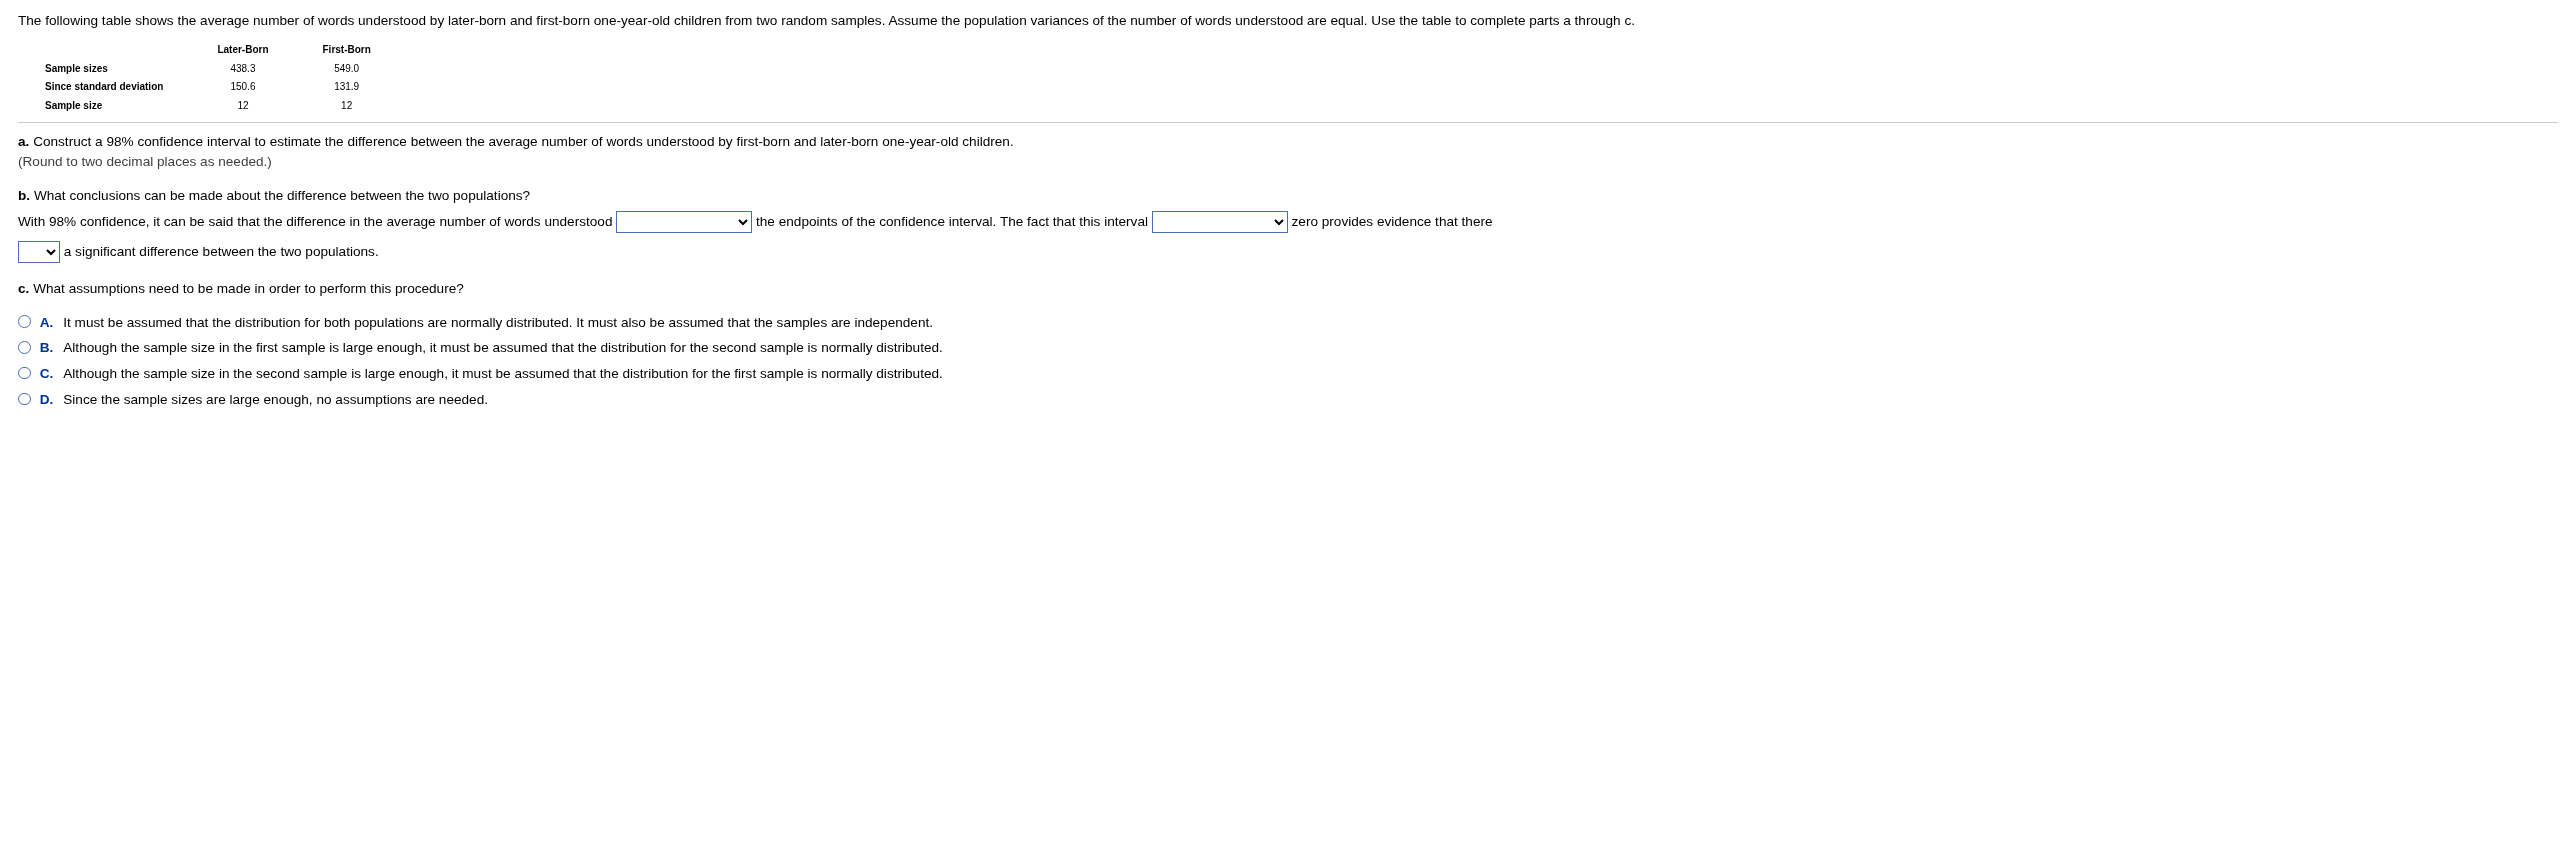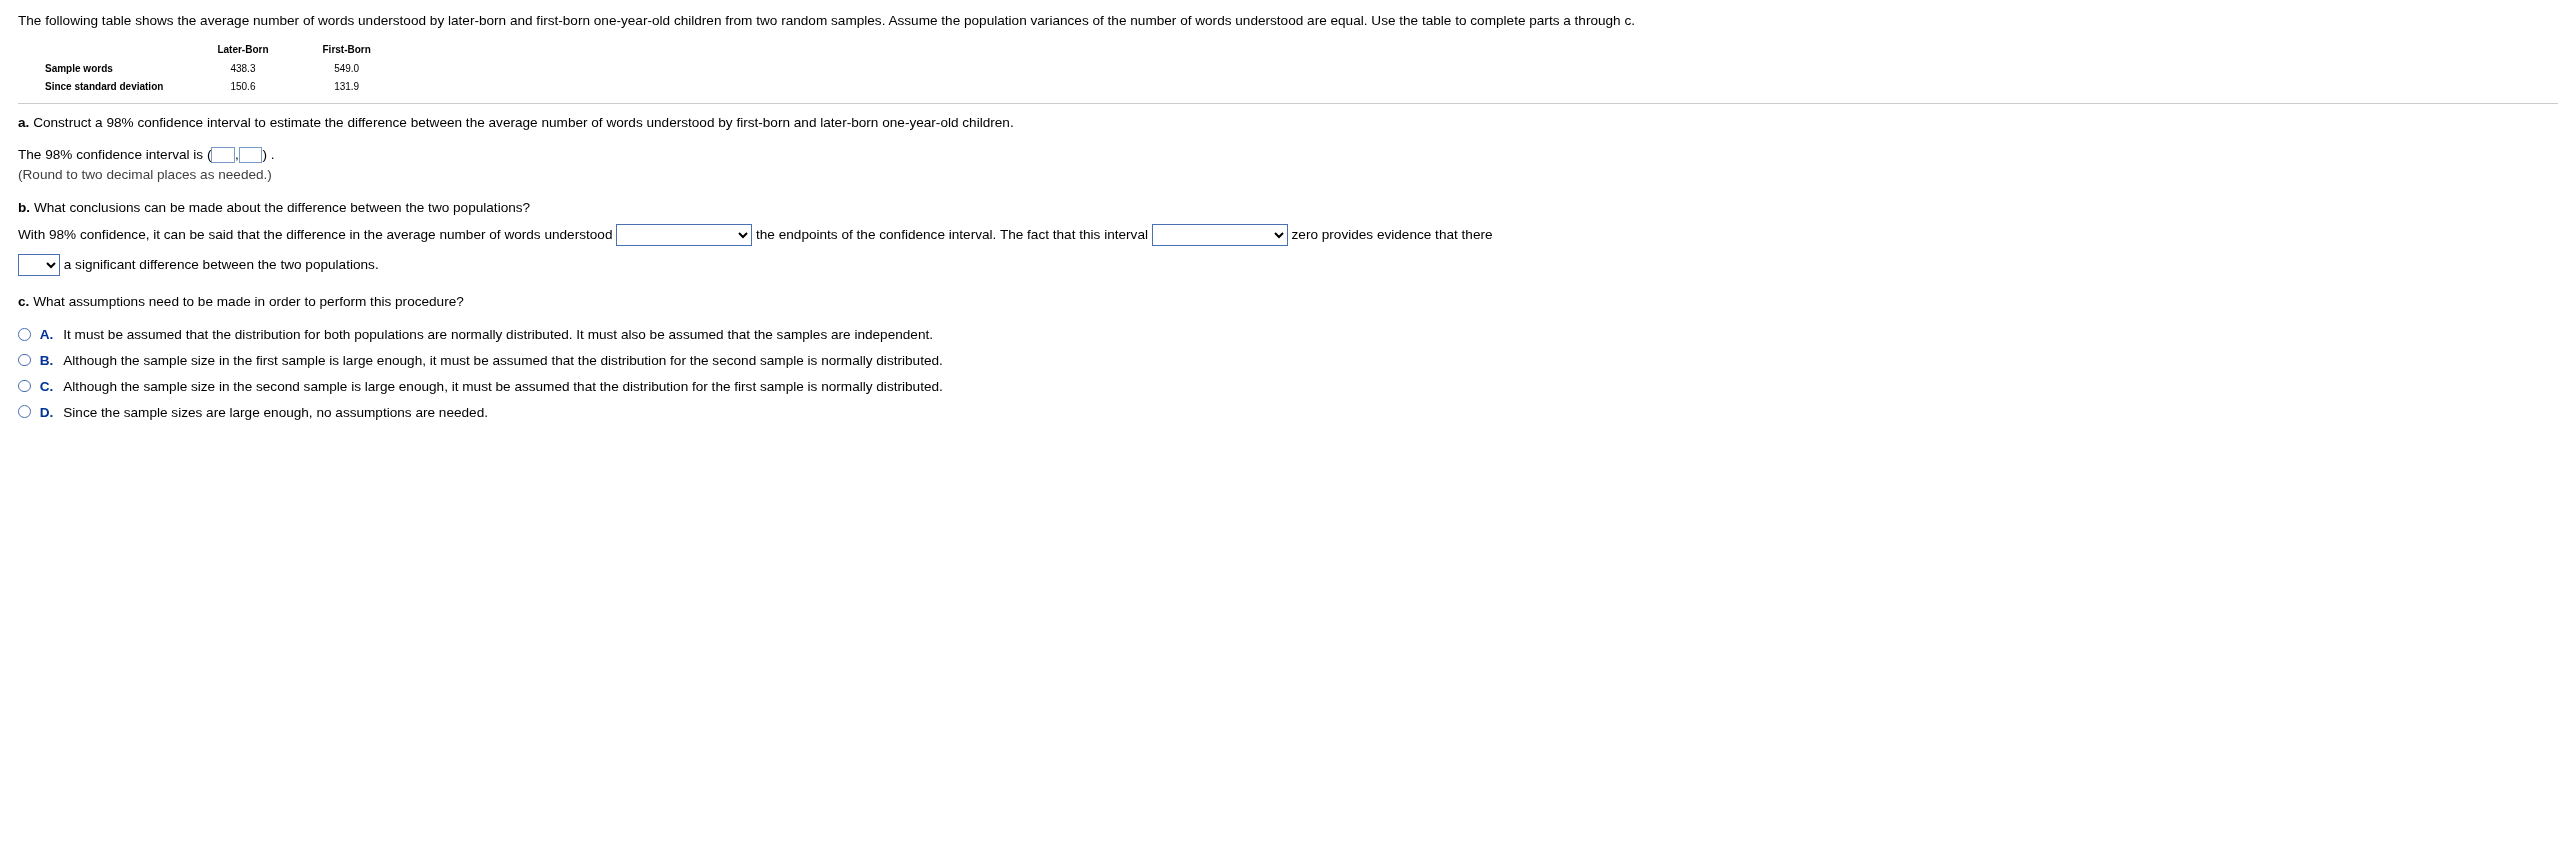--- a/index.html
+++ b/index.html
@@ -118,42 +118,42 @@
 <div class="intro-text">The following table shows the average number of words understood by later-born and first-born one-year-old children from two random samples. Assume the population variances of the number of words understood are equal. Use the table to complete parts a through c.</div>
 
 <table class="data-table">
   <tbody>
       <tr>
     <th class="row-label-head"></th>
     <th>Later-Born</th>
     <th>First-Born</th>
   </tr>
   <tr>
-    <td class="row-label">Sample words</td>
+    <td class="row-label">Sample sizes</td>
     <td>438.3</td>
     <td>549.0</td>
   </tr>
   <tr>
     <td class="row-label">Since standard deviation</td>
     <td>150.6</td>
     <td>131.9</td>
+  </tr>
+  <tr>
+    <td class="row-label">Sample size</td>
+    <td>12</td>
+    <td>12</td>
   </tr>
 </tbody>
   </table>
 
 <hr class="divider">
 
 <div class="part">
   <span class="part-label">a.</span>
   <span>Construct a 98% confidence interval to estimate the difference between the average number of words understood by first-born and later-born one-year-old children.</span>
-  <div class="ci-line">
-    <span>The 98% confidence interval is</span>
-    <span>(</span><input class="input-small" style=""><span>,</span><input class="input-small" style=""><span>)</span>
-    <span>.</span>
-  </div>
   <div class="round-note">(Round to two decimal places as needed.)</div>
 </div>
 
 <div class="part">
   <span class="part-label">b.</span>
   <span>What conclusions can be made about the difference between the two populations?</span>
   <div class="conclusion-text">
     <span>With 98% confidence, it can be said that the difference in the average number of words understood</span>
     <select class="select-box"></select>
     <span>the endpoints of the confidence interval. The fact that this interval</span>

